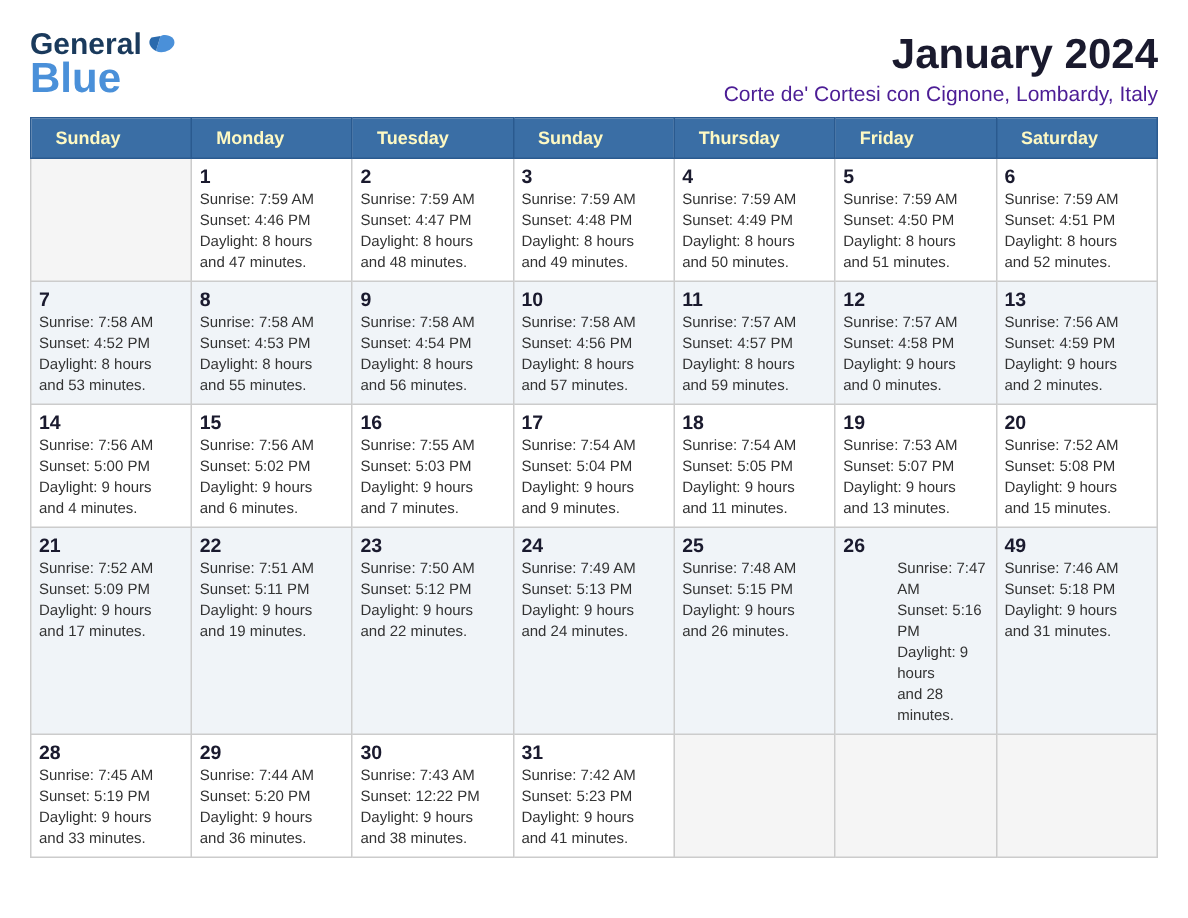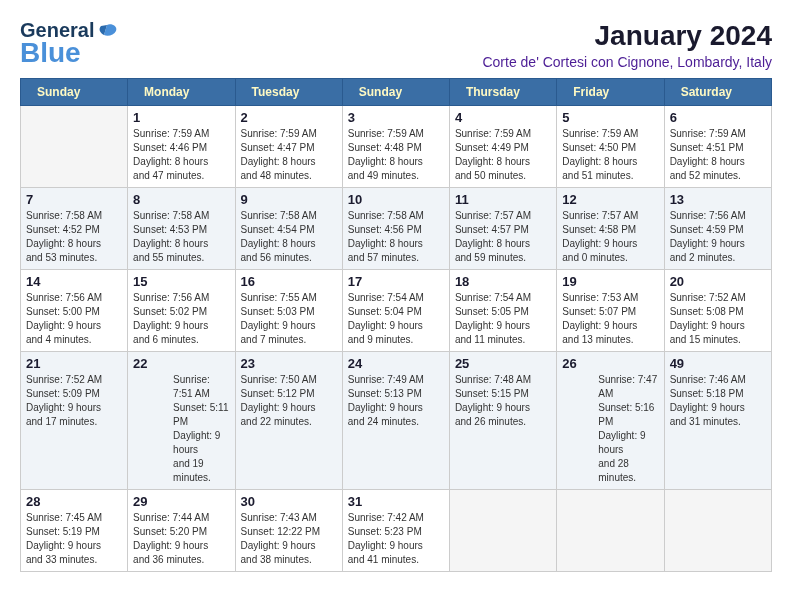--- a/index.html
+++ b/index.html
@@ -268,21 +268,21 @@
       <tr class="row-shaded">
         <td>
           <span class="day-num">21</span>
           <div class="day-info" style="white-space: pre-line;">Sunrise: 7:52 AM
 Sunset: 5:09 PM
 Daylight: 9 hours
 and 17 minutes.</div>
         </td>
         <td>
           <span class="day-num">22</span>
-          <div class="day-info" style="white-space: pre-line; margin-left: 40px;">Sunrise: 7:51 AM
+          <div class="day-info" style="white-space: pre-line;">Sunrise: 7:51 AM
 Sunset: 5:11 PM
 Daylight: 9 hours
 and 19 minutes.</div>
         </td>
         <td>
           <span class="day-num">23</span>
           <div class="day-info" style="white-space: pre-line;">Sunrise: 7:50 AM
 Sunset: 5:12 PM
 Daylight: 9 hours
 and 22 minutes.</div>

